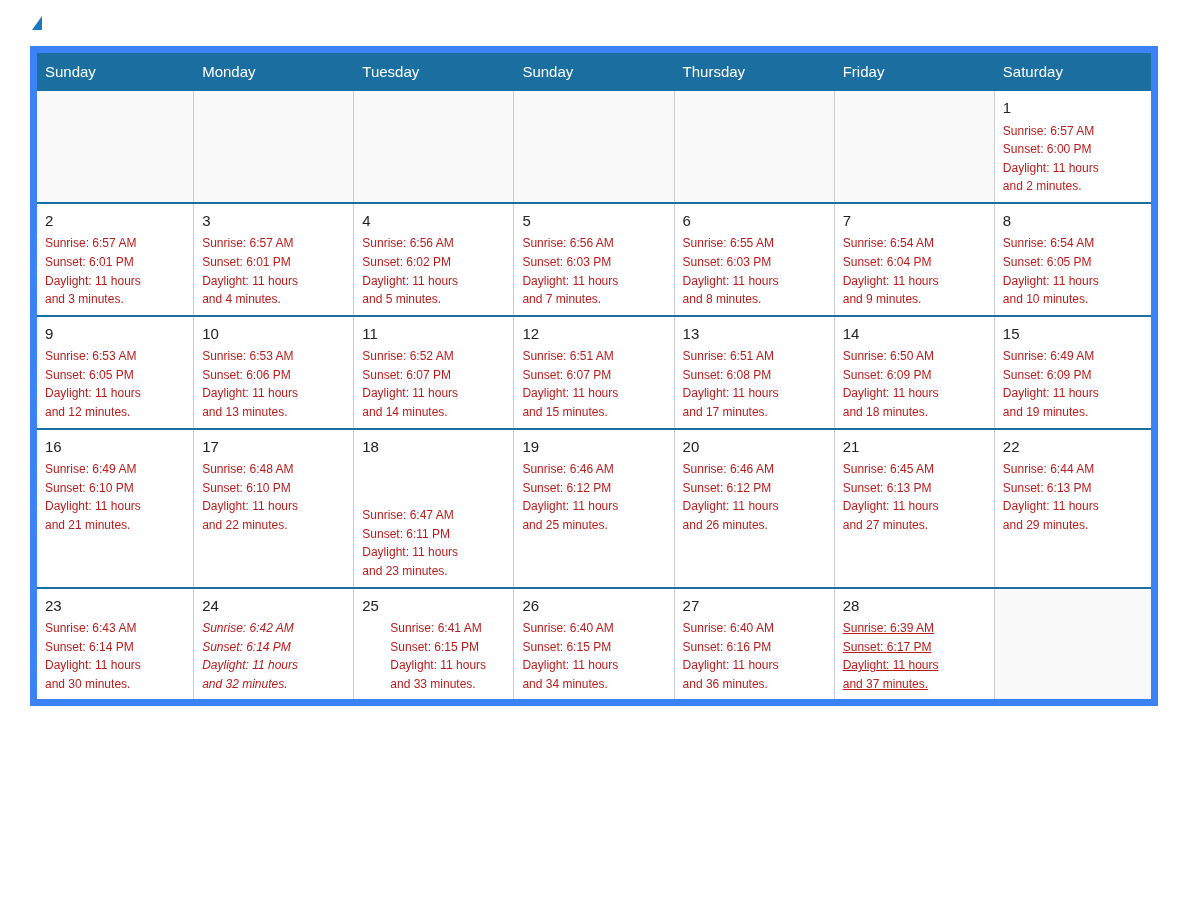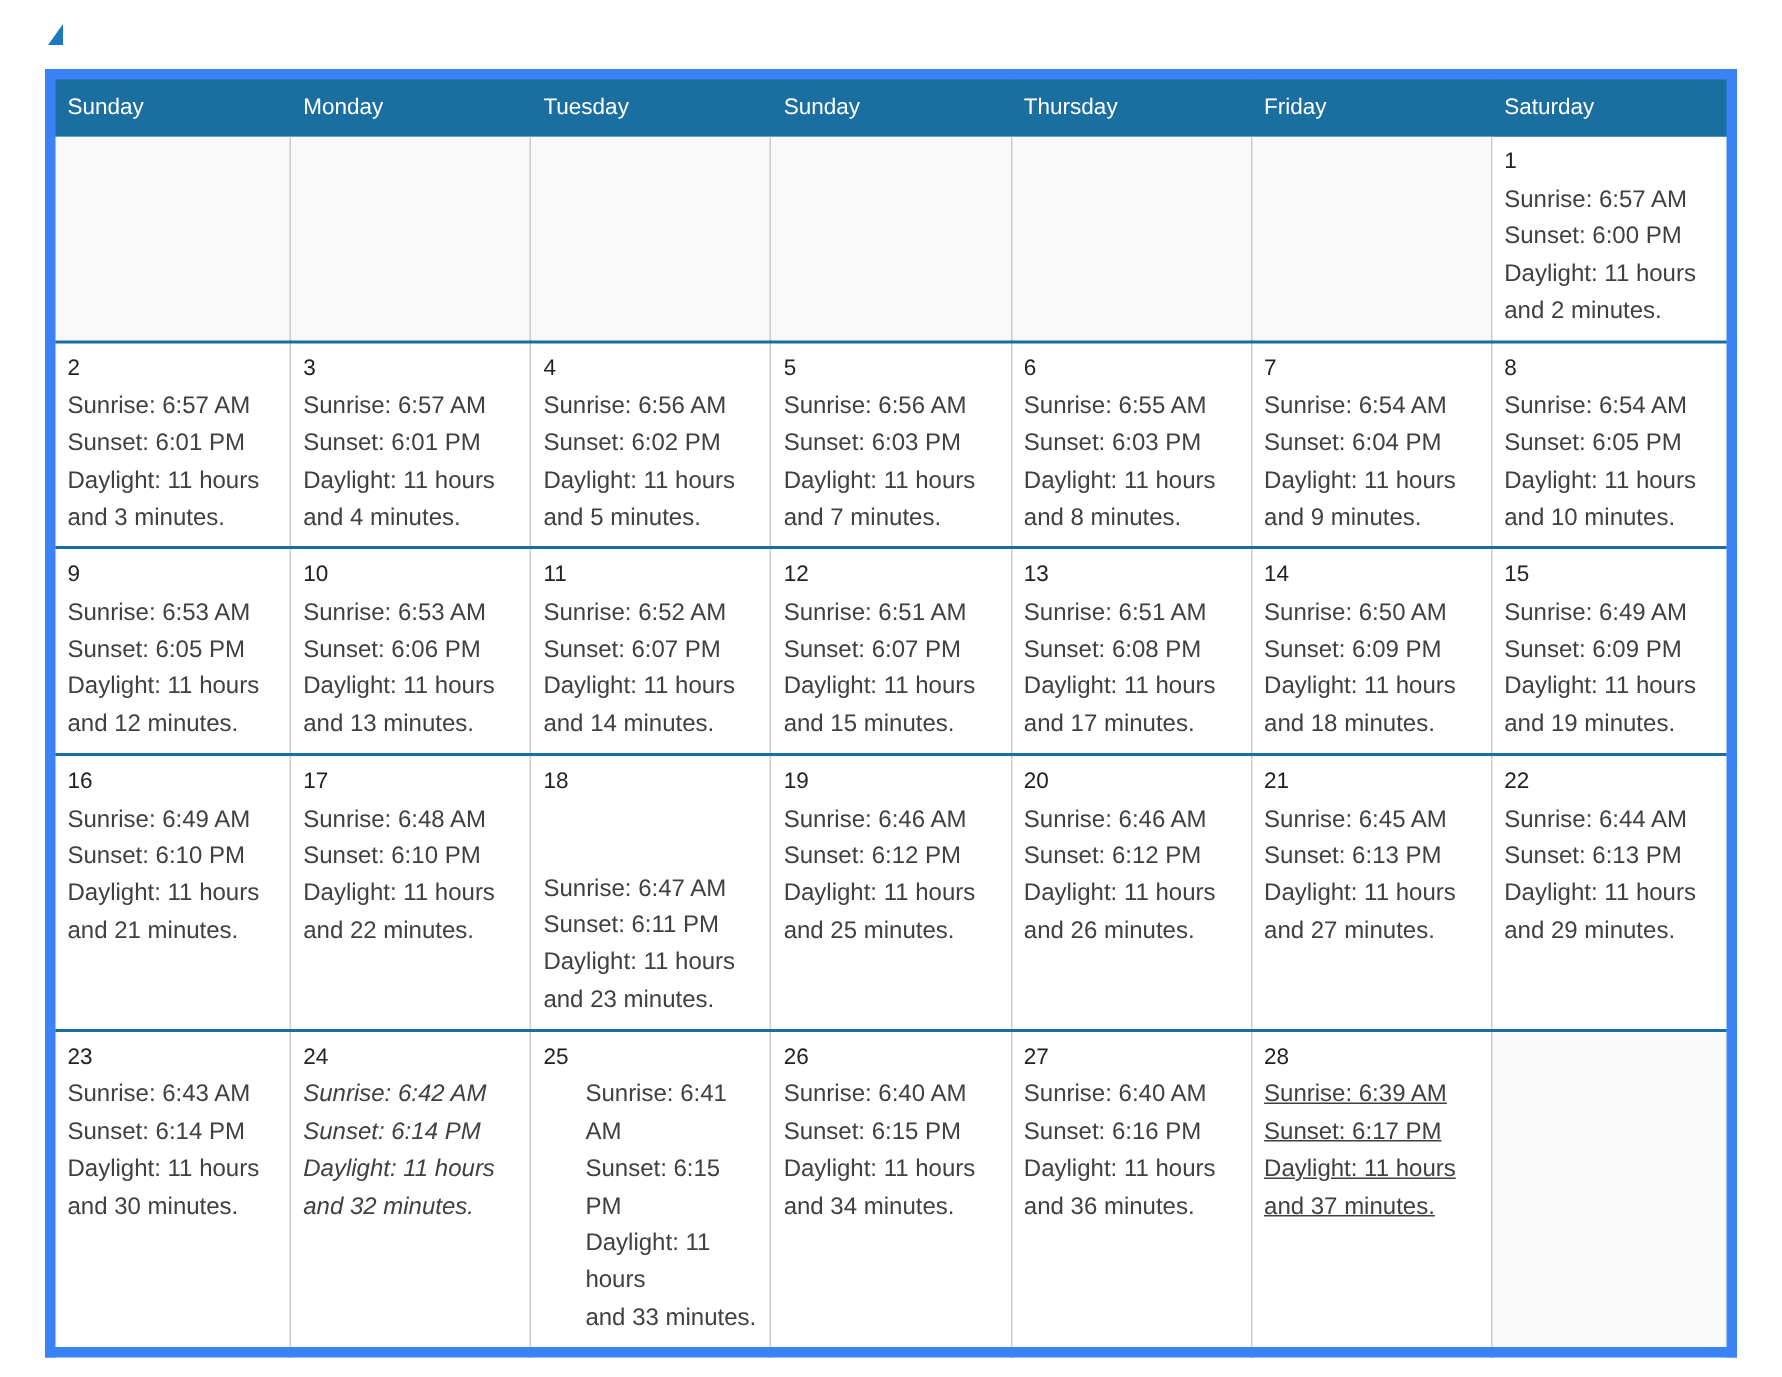--- a/index.html
+++ b/index.html
@@ -84,22 +84,22 @@
       background: #f9f9f9;
     }
     .day-number {
       font-size: 15px;
       font-weight: normal;
       color: #222;
       display: block;
       margin-bottom: 2px;
     }
     .day-info {
-      font-size: 16px;
-      color: #404040;
+      font-size: 12px;
+      color: #b91c1c;
       line-height: 1.55;
     }
     .calendar tbody tr {
       border-top: 2px solid #1a6fa0;
     }
     .calendar tbody tr:first-child {
       border-top: 1px solid #aaa;
     }
   </style>
 </head>

